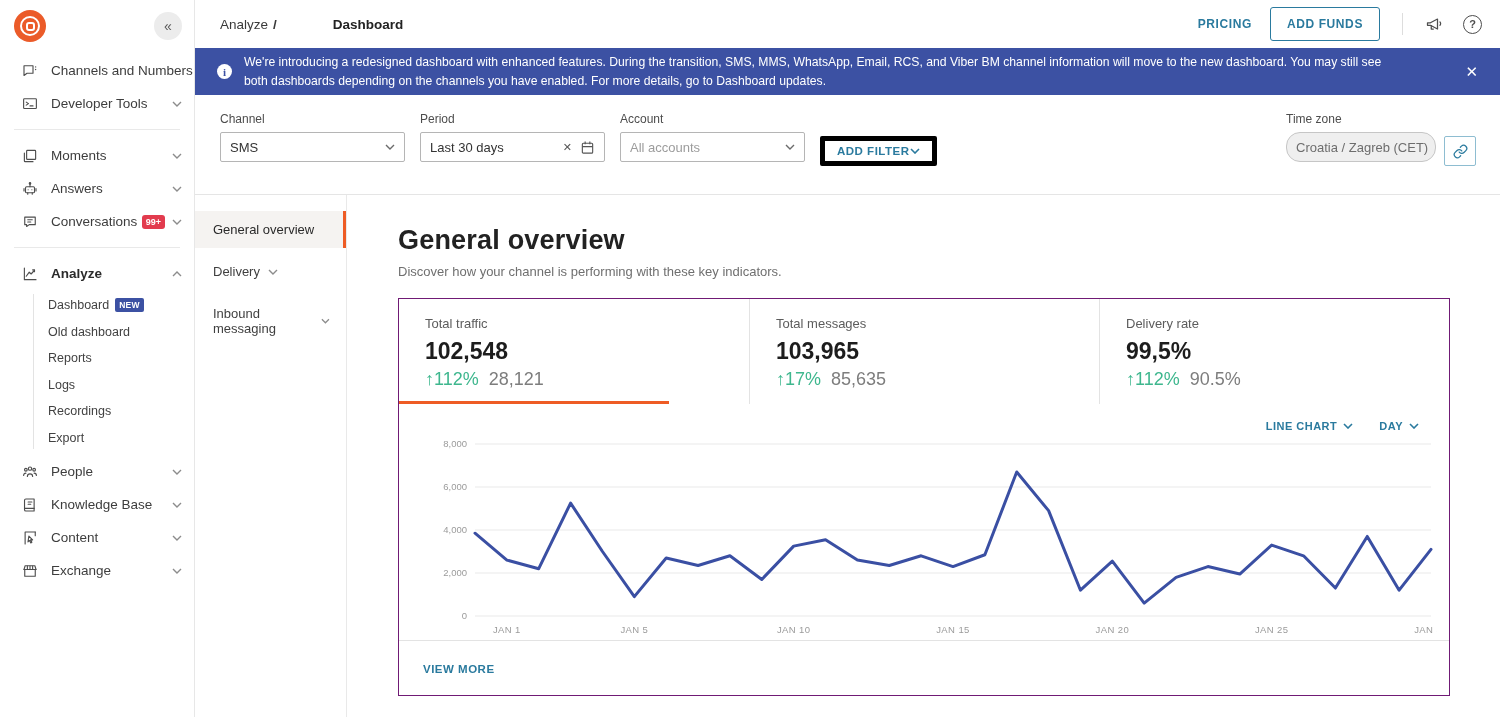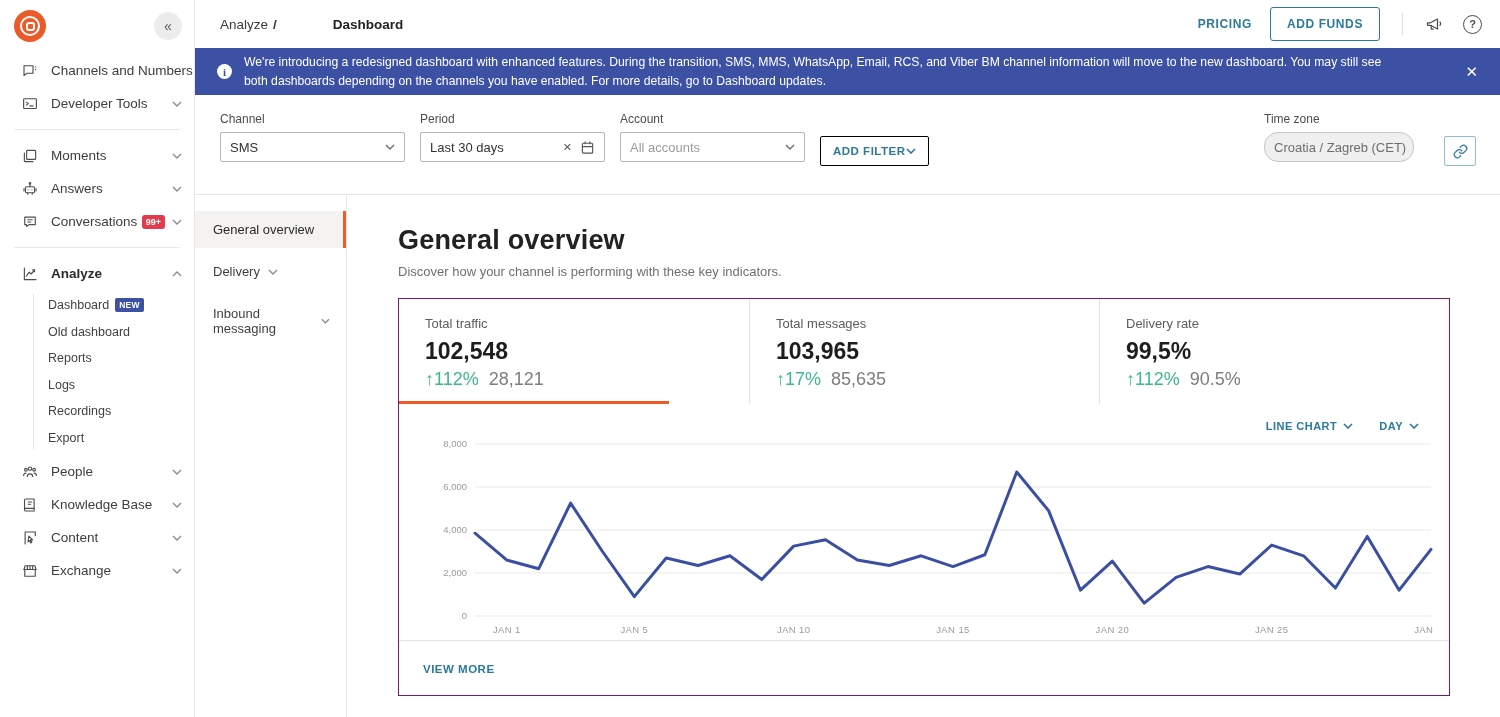--- a/index.html
+++ b/index.html
@@ -68,24 +68,24 @@
     border-bottom:1px solid #e5e5e5; display:flex; align-items:flex-start; padding:17px 24px 0 25px; }
   .f-group { margin-right:15px; }
   .f-label { font-size:12px; color:#4d4d4d; margin-bottom:6px; }
   .f-box { width:185px; height:30px; border:1px solid #b5b5b5; border-radius:2px; background:#fff;
     display:flex; align-items:center; padding:0 9px; font-size:13px; color:#333; cursor:pointer; }
   .f-box .val { white-space:nowrap; }
   .f-box .placeholder { color:#9c9c9c; }
   .f-box .right { margin-left:auto; display:flex; align-items:center; gap:8px; }
   .clear-x { color:#555; font-size:11px; cursor:pointer; }
   .cal-icon svg, .sel-chev svg { display:block; }
-  .add-filter-btn { margin-top:24px; height:30px; border:1px solid #000000; background:#fff; border-radius:2px;
+  .add-filter-btn { margin-top:24px; height:30px; border:5px solid #000000; background:#fff; border-radius:2px;
     color:#2a7a9e; font-weight:bold; font-size:11.5px; letter-spacing:.5px; padding:0 12px;
     display:flex; align-items:center; gap:0; cursor:pointer; font-family:inherit; }
-  .tz-group { margin-left:auto; display:flex; gap:30px; }
+  .tz-group { margin-left:auto; display:flex; gap:8px; }
   .tz-box { width:150px; background:#efefef; border-color:#c6c6c6; color:#6d6d6d; cursor:default;border-radius:14px; }
   .link-btn { margin-top:24px; width:32px; height:30px; border:1px solid #8ebdd1; border-radius:2px;
     background:#fff; display:grid; place-items:center; cursor:pointer; }
   .link-btn svg { width:15px; height:15px; stroke:#2a7a9e; stroke-width:2; fill:none;
     stroke-linecap:round; stroke-linejoin:round; }
 
   
   .content-row { position:absolute; left:195px; top:195px; width:1305px; height:522px; display:flex; }
   .subnav { width:152px; border-right:1px solid #e9e9e9; padding-top:16px; flex:0 0 152px; }
   .subnav-item { display:flex; align-items:center; font-size:13px; color:#3f3f3f; cursor:pointer;

